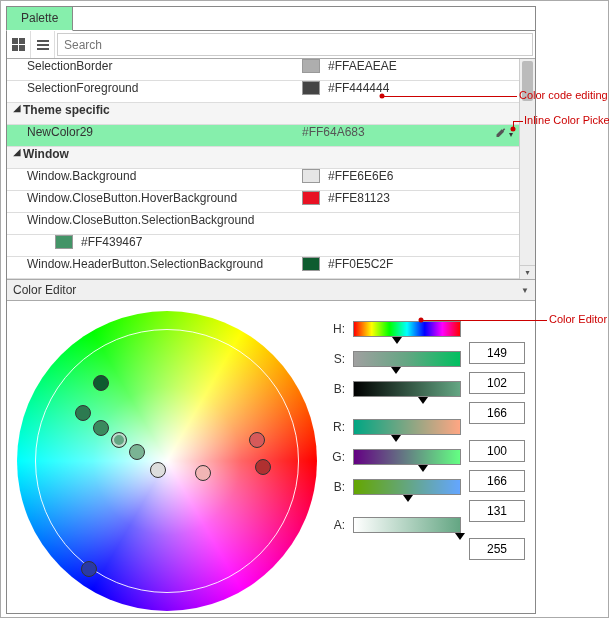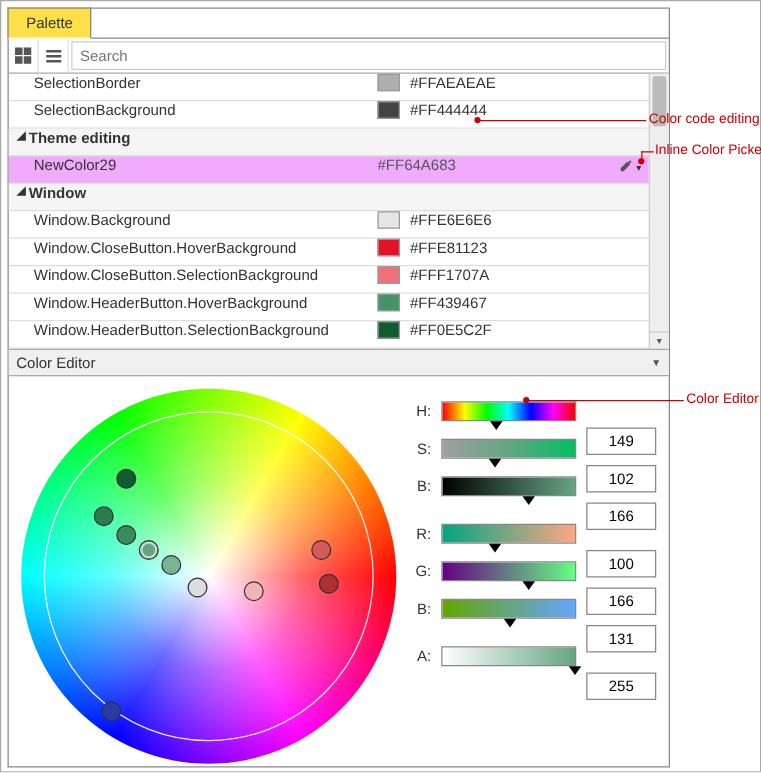--- a/index.html
+++ b/index.html
@@ -2,34 +2,34 @@
 <html><head>
 <meta charset="utf-8">
 <style>
   * { box-sizing: border-box; margin: 0; padding: 0; }
   body { font-family: "Segoe UI", Tahoma, sans-serif; font-size: 12px; color: #333; background: #fff; }
   .outer { position: relative; width: 609px; height: 618px; border: 1px solid #aaa; }
   .inner { position: absolute; left: 5px; top: 5px; width: 530px; height: 608px; border: 1px solid #888; background: #fff; }
 
   
   .tab-strip { height: 24px; position: relative; border-bottom: 1px solid #888; }
-  .tab { position: absolute; left: -1px; top: -1px; height: 25px; border: 1px solid #888; border-bottom: 1px solid #fff; background: #fde047; padding: 4px 14px; font-size: 12px; }
+  .tab { position: absolute; left: -1px; top: -1px; height: 25px; border: 1px solid #888; border-bottom: 1px solid #fff; background: #86efac; padding: 4px 14px; font-size: 12px; }
 
   
   .toolbar { display: flex; align-items: stretch; height: 28px; border-bottom: 1px solid #aaa; }
   .tb-btn { width: 24px; display: flex; align-items: center; justify-content: center; border-right: 1px solid #ddd; cursor: pointer; }
   .search-wrap { flex: 1; border: 1px solid #ccc; margin: 2px; display: flex; align-items: center; padding: 0 6px; }
   .search-wrap input { border: none; outline: none; width: 100%; font: inherit; color: #1d4ed8; }
 
   
   .grid { position: relative; }
   .row { display: flex; align-items: flex-start; height: 22px; border-bottom: 1px solid #ddd; padding-left: 20px; }
   .row.header { background: #f5f5f5; font-weight: bold; padding-left: 4px; }
   .row.header .arrow { width: 12px; font-size: 9px; text-align: center; }
-  .row.selected { background: #f0abfc; }
+  .row.selected { background: #86efac; }
   .prop-name { flex: 1; }
   .swatch { width: 18px; height: 14px; border: 1px solid #999; margin-right: 8px; }
   .prop-val { width: 245px; display: flex; align-items: center; position: relative; padding-left: 28px; }
   .prop-val input.hex { border: none; background: transparent; font: inherit; width: 150px; outline: none; }
   .eyedrop { position: absolute; right: 6px; top: 2px; display: flex; align-items: center; gap: 2px; }
   .scroll-col { position: absolute; right: 0; top: 0; bottom: 0; width: 16px; background: #eee; border-left: 1px solid #ccc; }
   .scroll-thumb { position: absolute; left: 2px; right: 2px; top: 2px; height: 40px; background: #bbb; border-radius: 2px; }
   .scroll-bot { position: absolute; left: 0; right: 0; bottom: 0; height: 14px; border-top: 1px solid #ccc; display:flex;align-items:center;justify-content:center;font-size:8px;color:#555;}
   .grid-body { margin-right: 16px; }
 
@@ -99,29 +99,29 @@
     <div class="grid">
       <div class="grid-body">
         <div class="row">
           <span class="prop-name">SelectionBorder</span>
           <span class="prop-val">
             <span class="swatch" style="background:#AEAEAE"></span>
             <span>#FFAEAEAE</span>
           </span>
         </div>
         <div class="row">
-          <span class="prop-name">SelectionBackground</span>
+          <span class="prop-name">SelectionForeground</span>
           <span class="prop-val">
             <span class="swatch" style="background:#444444"></span>
             <span>#FF444444</span>
           </span>
         </div>
         <div class="row header">
           <span class="arrow">◢</span>
-          <span>Theme editing</span>
+          <span>Theme specific</span>
         </div>
         <div class="row selected">
           <span class="prop-name">NewColor29</span>
           <span class="prop-val">
             <input class="hex" style="background: transparent; color: rgb(85, 85, 85);" value="#FF64A683">
             <span class="eyedrop">
               <svg width="14" height="14" viewBox="0 0 24 24">
                   <path fill="#555" d="M20 3l1 1-3 3 1 1-9 9H6v-4l9-9 1 1 3-3z"></path>
                 </svg>
               <span style="font-size:8px;">▾</span>
@@ -141,27 +141,22 @@
         </div>
         <div class="row">
           <span class="prop-name">Window.CloseButton.HoverBackground</span>
           <span class="prop-val">
               <span class="swatch" style="background:#E81123"></span>
               <span>#FFE81123</span>
             </span>
         </div>
         <div class="row">
           <span class="prop-name">Window.CloseButton.SelectionBackground</span>
-          <span class="prop-val">
-              <span class="swatch" style="background:#F1707A"></span>
-              <span>#FFF1707A</span>
-            </span>
-        </div>
-        <div class="row">
-          <span class="prop-name">Window.HeaderButton.HoverBackground</span>
+        </div>
+        <div class="row">
           <span class="prop-val">
               <span class="swatch" style="background:#439467"></span>
               <span>#FF439467</span>
             </span>
         </div>
         <div class="row">
           <span class="prop-name">Window.HeaderButton.SelectionBackground</span>
           <span class="prop-val">
               <span class="swatch" style="background:#0E5C2F"></span>
               <span>#FF0E5C2F</span>

